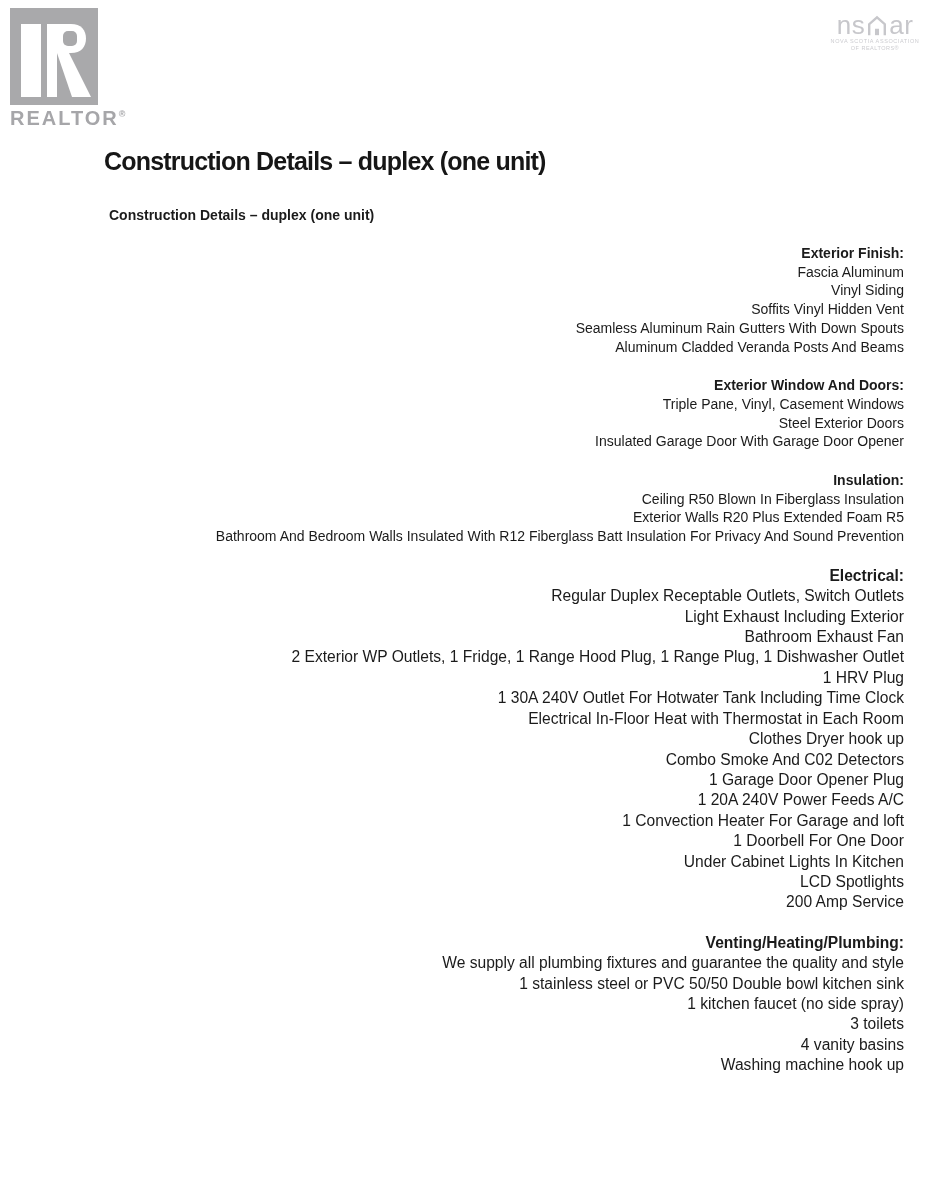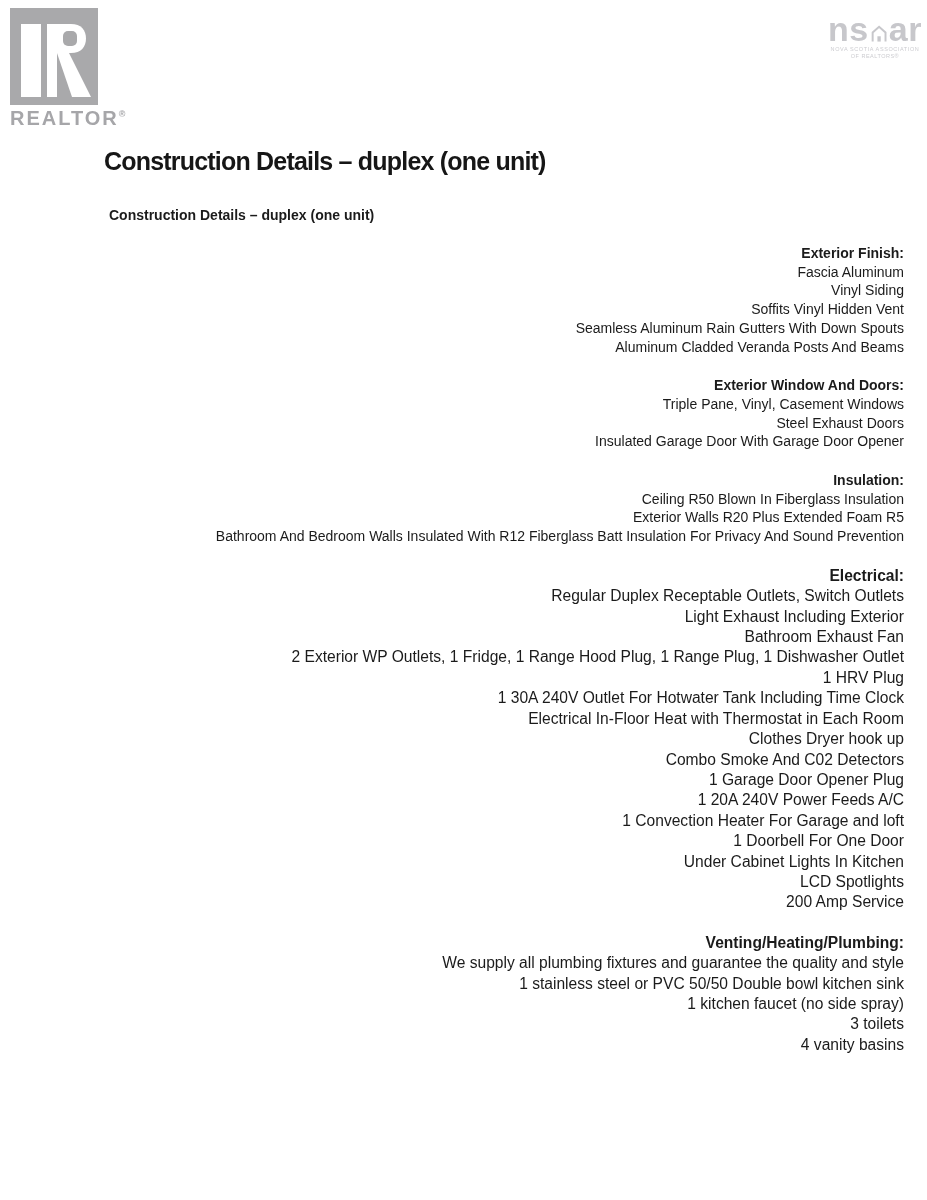--- a/index.html
+++ b/index.html
@@ -38,23 +38,23 @@
     position: absolute;
     left: 828px;
     top: 12px;
     width: 94px;
     text-align: center;
     color: #c7c7cb;
   }
   .nsar-word {
     display: flex;
     align-items: flex-end;
-    justify-content: flex-start;
-    font-size: 34px;
-    font-weight: 700;
+    justify-content: center;
+    font-size: 26px;
+    font-weight: 400;
     line-height: 1;
     letter-spacing: 0.5px;
   }
   .nsar-word .house { margin: 0 1px 1px 1px; }
   .nsar-sub {
     font-size: 5.5px;
     letter-spacing: 0.6px;
     line-height: 7px;
     color: #ccccd0;
     white-space: nowrap;
@@ -128,21 +128,21 @@
           <div class="sec-heading">Exterior Finish:</div>
           <div class="sec-item">Fascia Aluminum</div>
           <div class="sec-item">Vinyl Siding</div>
           <div class="sec-item">Soffits Vinyl Hidden Vent</div>
           <div class="sec-item">Seamless Aluminum Rain Gutters With Down Spouts</div>
           <div class="sec-item">Aluminum Cladded Veranda Posts And Beams</div>
         </div>
         <div class="section small">
           <div class="sec-heading">Exterior Window And Doors:</div>
           <div class="sec-item">Triple Pane, Vinyl, Casement Windows</div>
-          <div class="sec-item">Steel Exhaust Doors</div>
+          <div class="sec-item">Steel Exterior Doors</div>
           <div class="sec-item">Insulated Garage Door With Garage Door Opener</div>
         </div>
         <div class="section small">
           <div class="sec-heading">Insulation:</div>
           <div class="sec-item">Ceiling R50 Blown In Fiberglass Insulation</div>
           <div class="sec-item">Exterior Walls R20 Plus Extended Foam R5</div>
           <div class="sec-item">Bathroom And Bedroom Walls Insulated With R12 Fiberglass Batt Insulation For Privacy And Sound Prevention</div>
         </div>
         <div class="section large">
           <div class="sec-heading">Electrical:</div>
@@ -163,17 +163,18 @@
           <div class="sec-item">LCD Spotlights</div>
           <div class="sec-item">200 Amp Service</div>
         </div>
         <div class="section large">
           <div class="sec-heading">Venting/Heating/Plumbing:</div>
           <div class="sec-item">We supply all plumbing fixtures and guarantee the quality and style</div>
           <div class="sec-item">1 stainless steel or PVC 50/50 Double bowl kitchen sink</div>
           <div class="sec-item">1 kitchen faucet (no side spray)</div>
           <div class="sec-item">3 toilets</div>
           <div class="sec-item">4 vanity basins</div>
+          <div class="sec-item">Washing machine hook up</div>
         </div>
       </div>
   </div>
 
 </div>
 
 </body></html>

